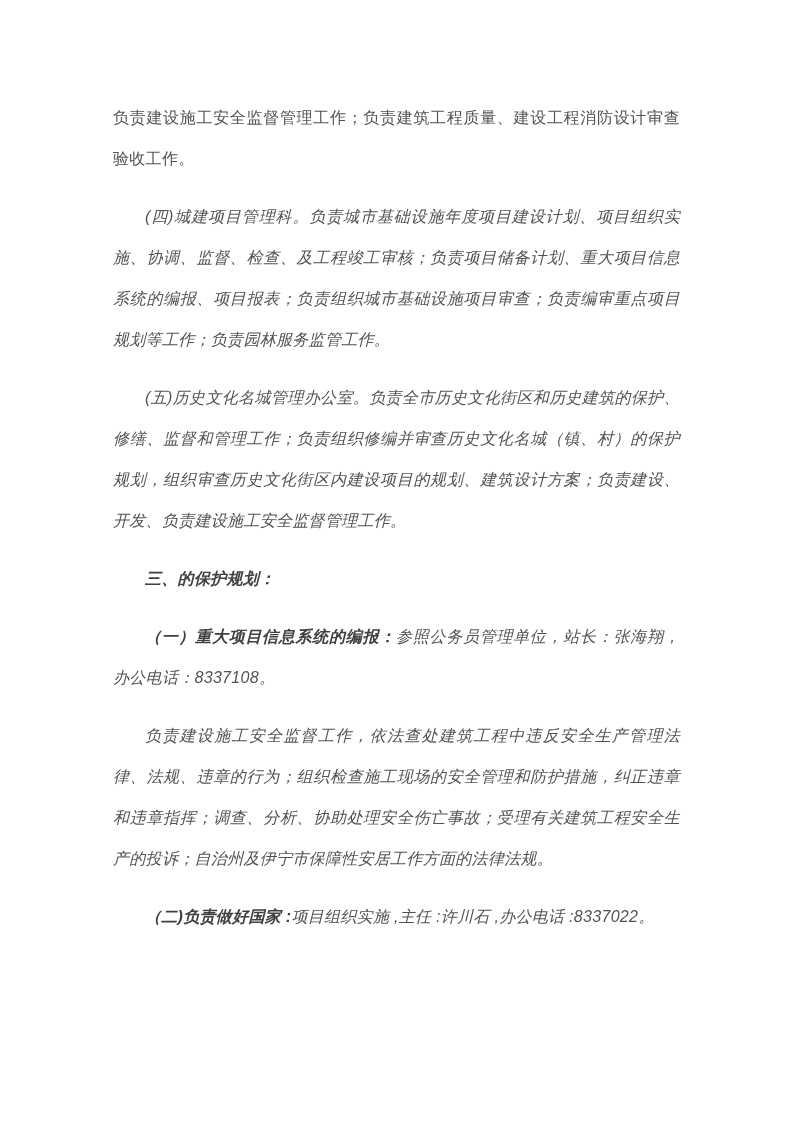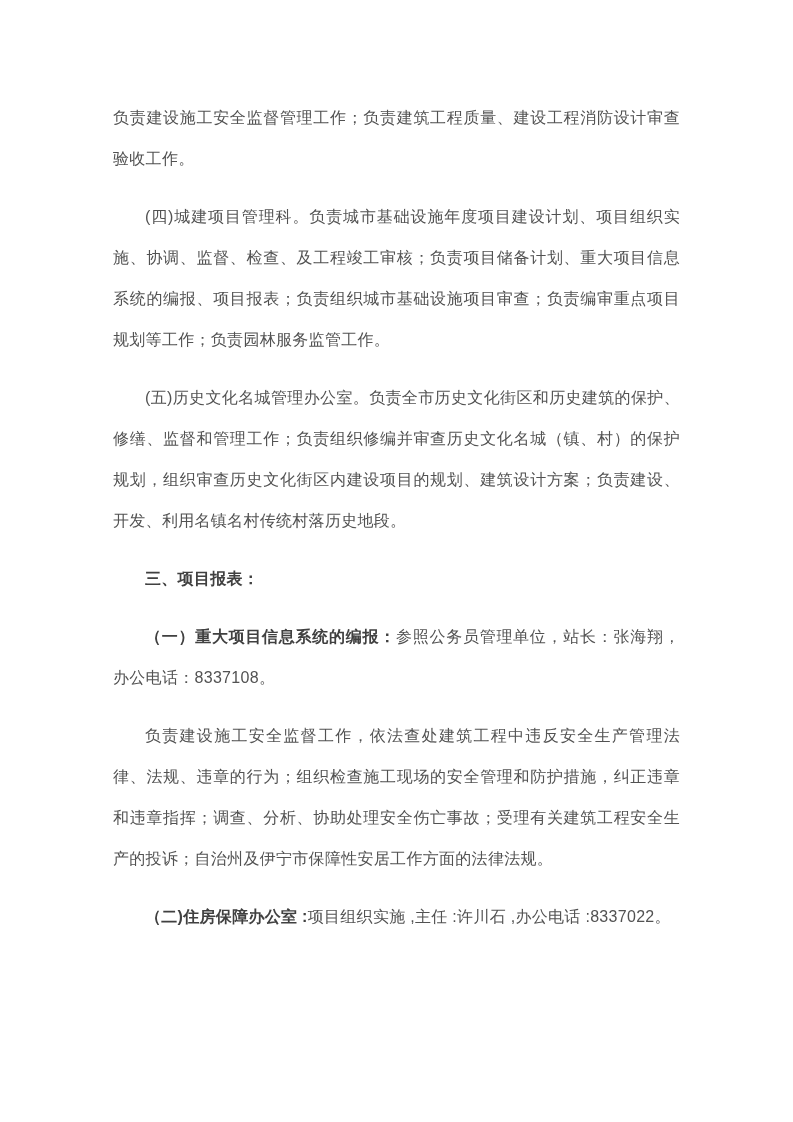--- a/index.html
+++ b/index.html
@@ -26,33 +26,34 @@
     font-size: 16px;
     line-height: 41px;
     color: #525252;
     text-align: justify;
     text-justify: inter-ideograph;
     letter-spacing: 0.3px;
     word-break: break-all;
   }
   p.para.indent {
     text-indent: 2em;
+    font-style: italic;
   }
   .seg { font-weight: 400; }
   .seg.bold {
     font-weight: 700;
     color: #404040;
   }
 </style>
 </head>
 <body>
 
 <div class="doc">
   <div>
       <p class="para"><span class="seg">负责建设施工安全监督管理工作；负责建筑工程质量、建设工程消防设计审查验收工作。</span></p>
       <p class="para indent"><span class="seg">(四)城建项目管理科。负责城市基础设施年度项目建设计划、项目组织实施、协调、监督、检查、及工程竣工审核；负责项目储备计划、重大项目信息系统的编报、项目报表；负责组织城市基础设施项目审查；负责编审重点项目规划等工作；负责园林服务监管工作。</span></p>
-      <p class="para indent"><span class="seg">(五)历史文化名城管理办公室。负责全市历史文化街区和历史建筑的保护、修缮、监督和管理工作；负责组织修编并审查历史文化名城（镇、村）的保护规划，组织审查历史文化街区内建设项目的规划、建筑设计方案；负责建设、开发、利用名镇名村传统村落历史地段。</span></p>
-      <p class="para indent"><span class="seg bold">三、项目报表：</span></p>
+      <p class="para indent"><span class="seg">(五)历史文化名城管理办公室。负责全市历史文化街区和历史建筑的保护、修缮、监督和管理工作；负责组织修编并审查历史文化名城（镇、村）的保护规划，组织审查历史文化街区内建设项目的规划、建筑设计方案；负责建设、开发、负责建设施工安全监督管理工作。</span></p>
+      <p class="para indent"><span class="seg bold">三、的保护规划：</span></p>
       <p class="para indent"><span class="seg bold">（一）重大项目信息系统的编报：</span><span class="seg">参照公务员管理单位，站长：张海翔，办公电话：8337108。</span></p>
       <p class="para indent"><span class="seg">负责建设施工安全监督工作，依法查处建筑工程中违反安全生产管理法律、法规、违章的行为；组织检查施工现场的安全管理和防护措施，纠正违章和违章指挥；调查、分析、协助处理安全伤亡事故；受理有关建筑工程安全生产的投诉；自治州及伊宁市保障性安居工作方面的法律法规。</span></p>
-      <p class="para indent"><span class="seg bold">（二)住房保障办公室 :</span><span class="seg">项目组织实施 ,主任 :许川石 ,办公电话 :8337022。</span></p>
+      <p class="para indent"><span class="seg bold">（二)负责做好国家 :</span><span class="seg">项目组织实施 ,主任 :许川石 ,办公电话 :8337022。</span></p>
     </div>
 </div>
 
 </body></html>

